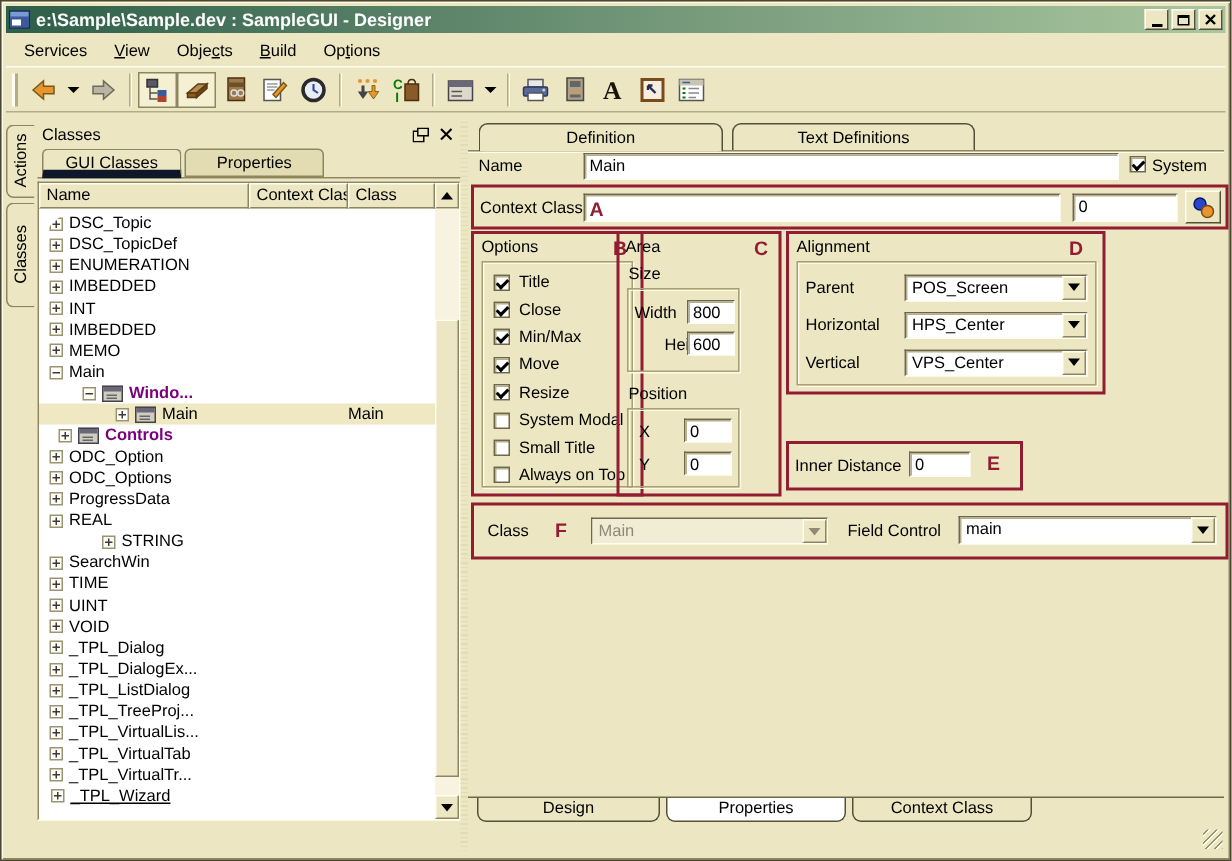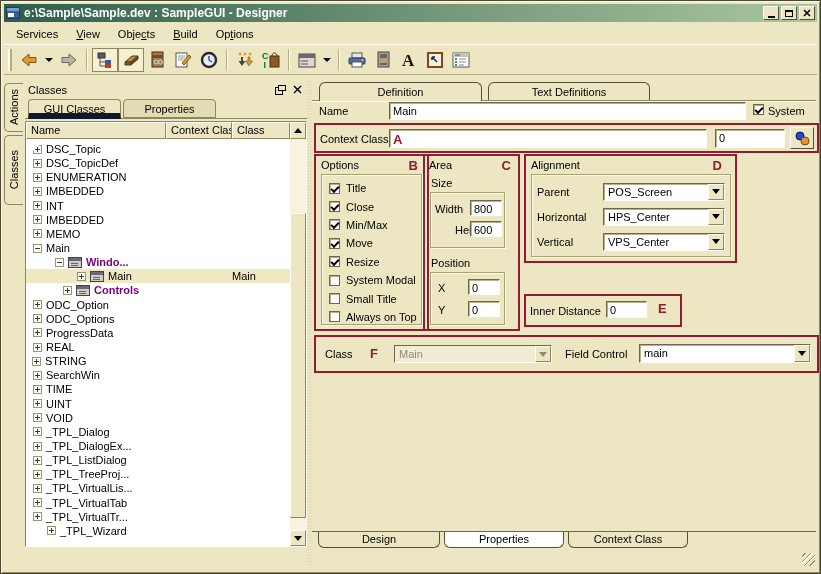--- a/index.html
+++ b/index.html
@@ -328,42 +328,42 @@
               <span class="exp minus"></span>
               <span class="form-ico"></span>
               <span class="tlabel purple">Windo...</span>
             </div>
             <div class="trow sel" style="padding-left: 51px;">
               <span class="exp plus"></span>
               <span class="form-ico"></span>
               <span class="tlabel">Main</span>
               <span class="ccol">Main</span>
             </div>
-            <div class="trow" style="padding-left: 37px;">
+            <div class="trow" style="padding-left: 13px;">
               <span class="exp plus"></span>
               <span class="form-ico"></span>
               <span class="tlabel purple">Controls</span>
             </div>
             <div class="trow" style="padding-left: 7px;">
               <span class="exp plus"></span>
               <span class="tlabel">ODC_Option</span>
             </div>
             <div class="trow" style="padding-left: 7px;">
               <span class="exp plus"></span>
               <span class="tlabel">ODC_Options</span>
             </div>
             <div class="trow" style="padding-left: 7px;">
               <span class="exp plus"></span>
               <span class="tlabel">ProgressData</span>
             </div>
             <div class="trow" style="padding-left: 7px;">
               <span class="exp plus"></span>
               <span class="tlabel">REAL</span>
             </div>
-            <div class="trow" style="padding-left: 6px;">
+            <div class="trow" style="padding-left: 6px; margin-left: 36px;">
               <span class="exp plus"></span>
               <span class="tlabel">STRING</span>
             </div>
             <div class="trow" style="padding-left: 7px;">
               <span class="exp plus"></span>
               <span class="tlabel">SearchWin</span>
             </div>
             <div class="trow" style="padding-left: 7px;">
               <span class="exp plus"></span>
               <span class="tlabel">TIME</span>
@@ -397,21 +397,21 @@
               <span class="tlabel">_TPL_VirtualLis...</span>
             </div>
             <div class="trow" style="padding-left: 7px;">
               <span class="exp plus"></span>
               <span class="tlabel">_TPL_VirtualTab</span>
             </div>
             <div class="trow" style="padding-left: 7px;">
               <span class="exp plus"></span>
               <span class="tlabel">_TPL_VirtualTr...</span>
             </div>
-            <div class="trow" style="padding-left: 21px;">
+            <div class="trow" style="padding-left: 8px; text-decoration: underline;">
               <span class="exp plus"></span>
               <span class="tlabel">_TPL_Wizard</span>
             </div>
           </div>
         <div class="sbar">
           <div class="sb-thumb"></div>
           <div class="sb-down">
               <span class="arr-down"></span>
             </div>
         </div>
@@ -474,21 +474,21 @@
           <span class="cb"></span>
           <span>Small Title</span>
         </div>
         <div class="optrow">
           <span class="cb"></span>
           <span>Always on Top</span>
         </div>
       </div>
   </div>
 
-  <div class="anno-box" style="left:422px;top:153px;width:97px;height:177px;">
+  <div class="anno-box" style="left:410px;top:153px;width:110px;height:177px;">
     <span class="lab" style="left:4px;top:3px;">Area</span>
     <span class="anno-letter" style="position:absolute;right:7px;top:2px;">C</span>
     <span class="lab" style="left:6px;top:21px;">Size</span>
     <div class="groupbox" style="left:5px;top:36px;width:75px;height:56px;">
       <span class="lab" style="left:4px;top:10px;">Width</span>
       <div class="field" style="left:39px;top:7px;width:32px;height:16px;">800</div>
       <span class="lab" style="left:4px;top:31px;margin-left:20px;">Height</span>
       <div class="field" style="left:39px;top:28px;width:32px;height:16px;">600</div>
     </div>
     <span class="lab" style="left:6px;top:101px;">Position</span>

